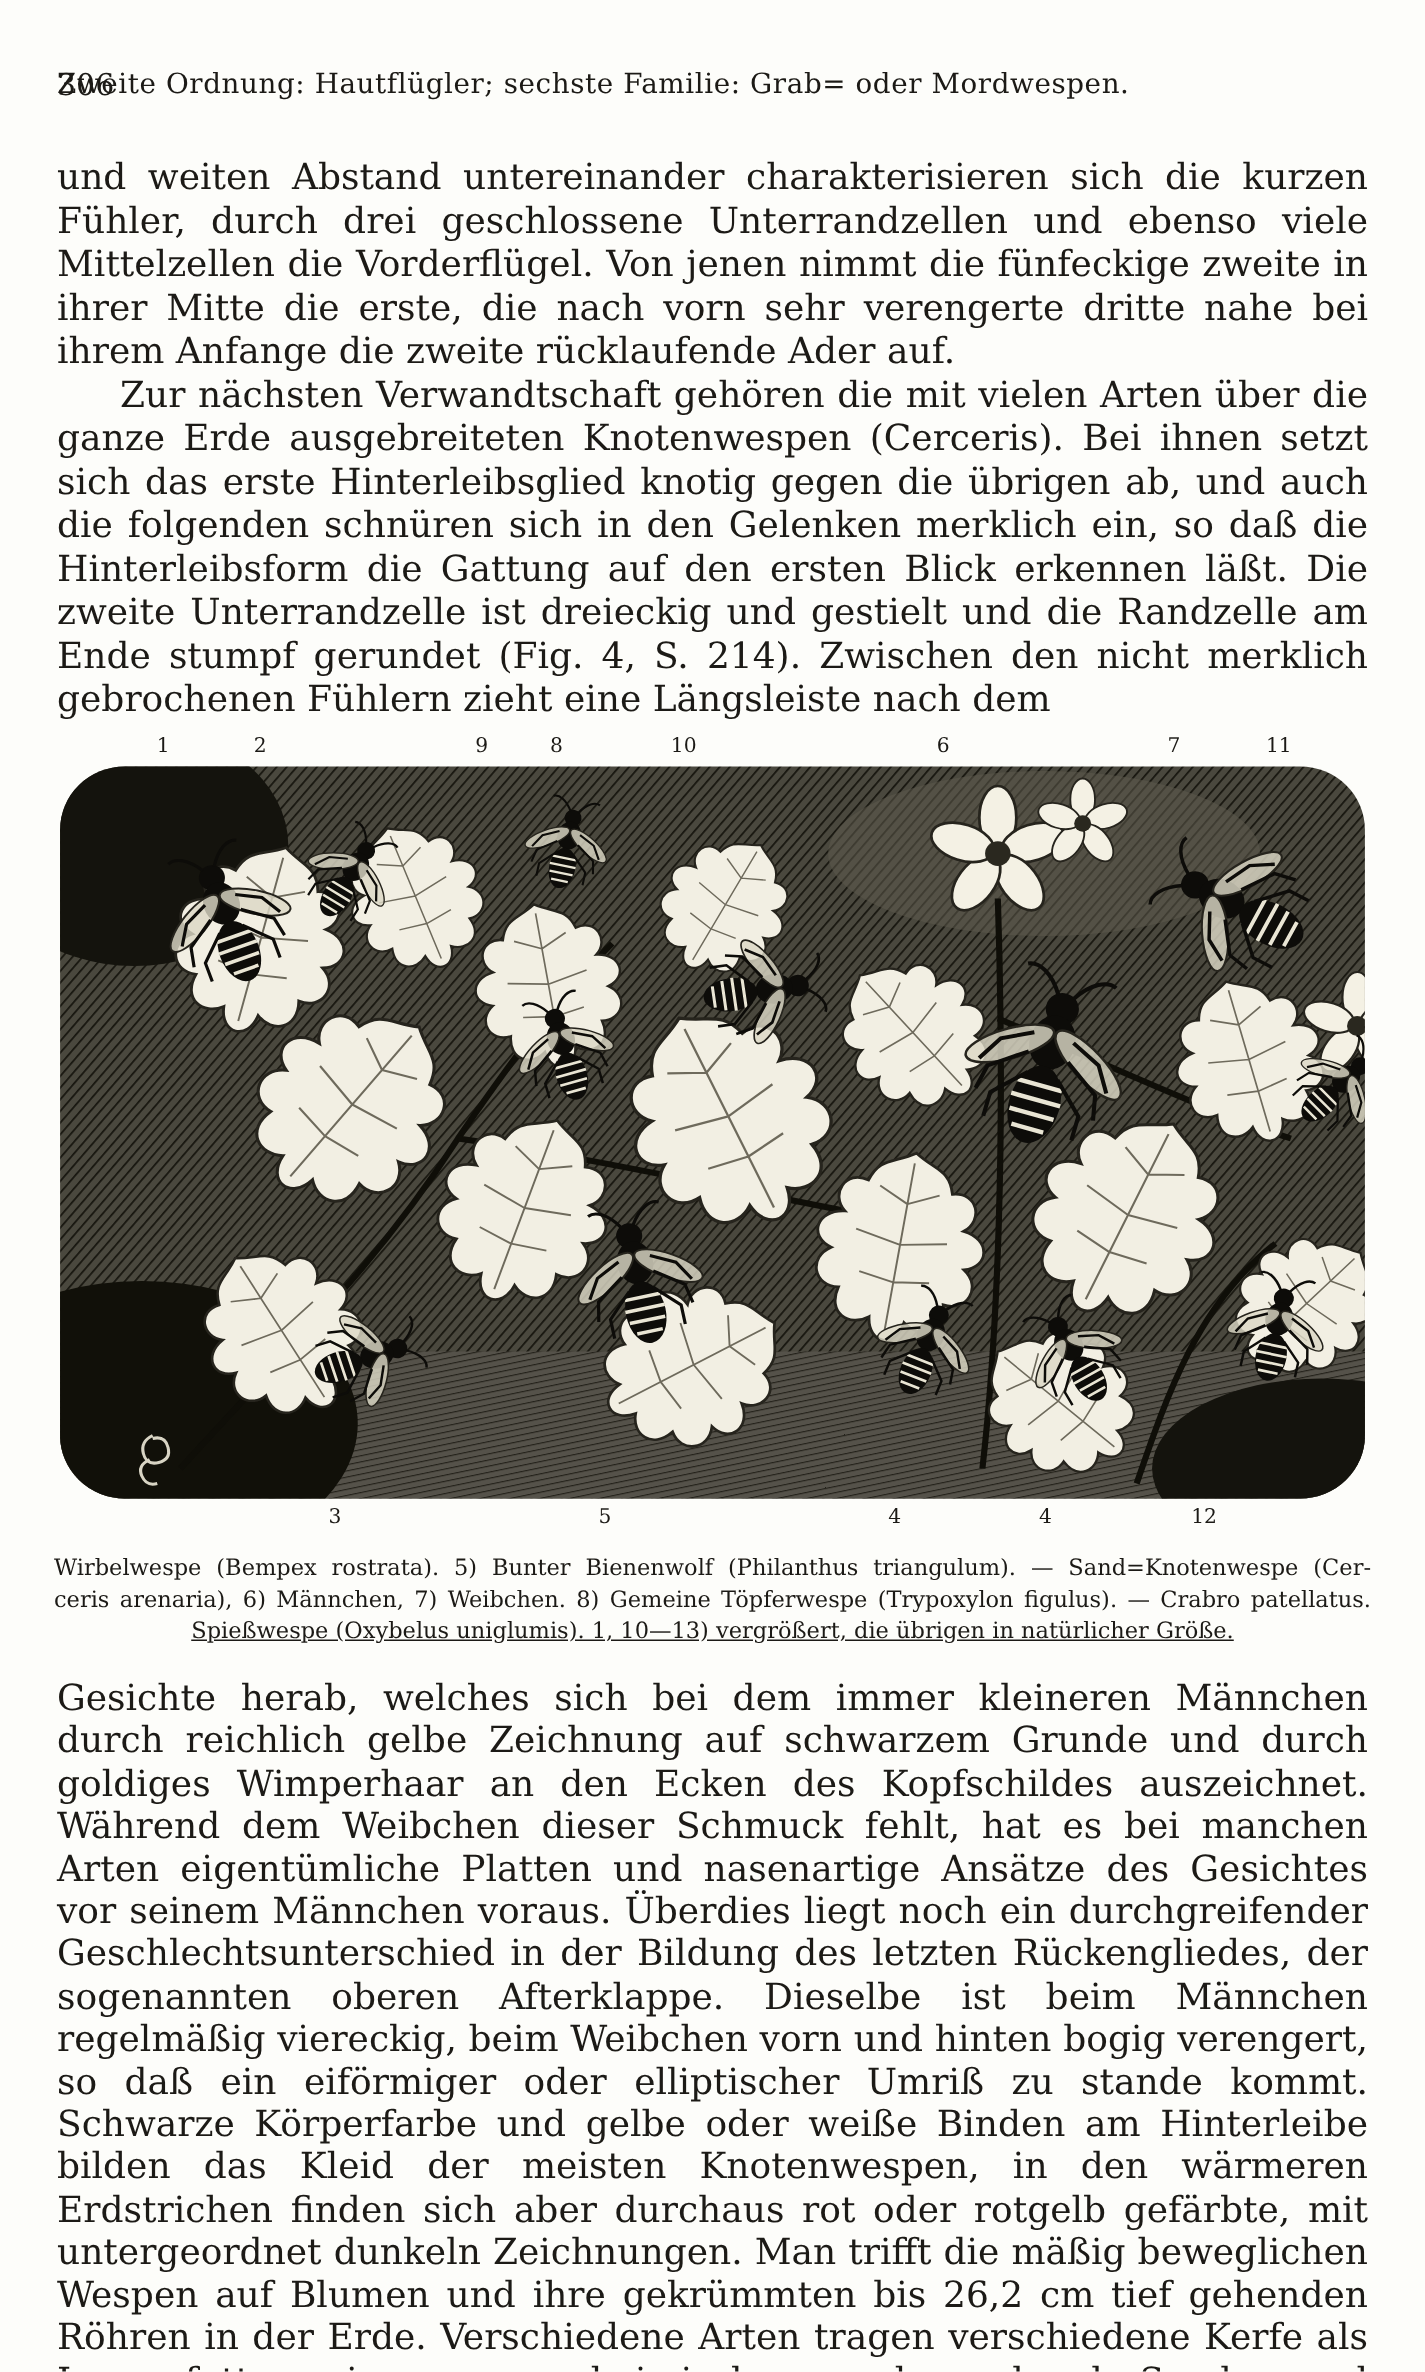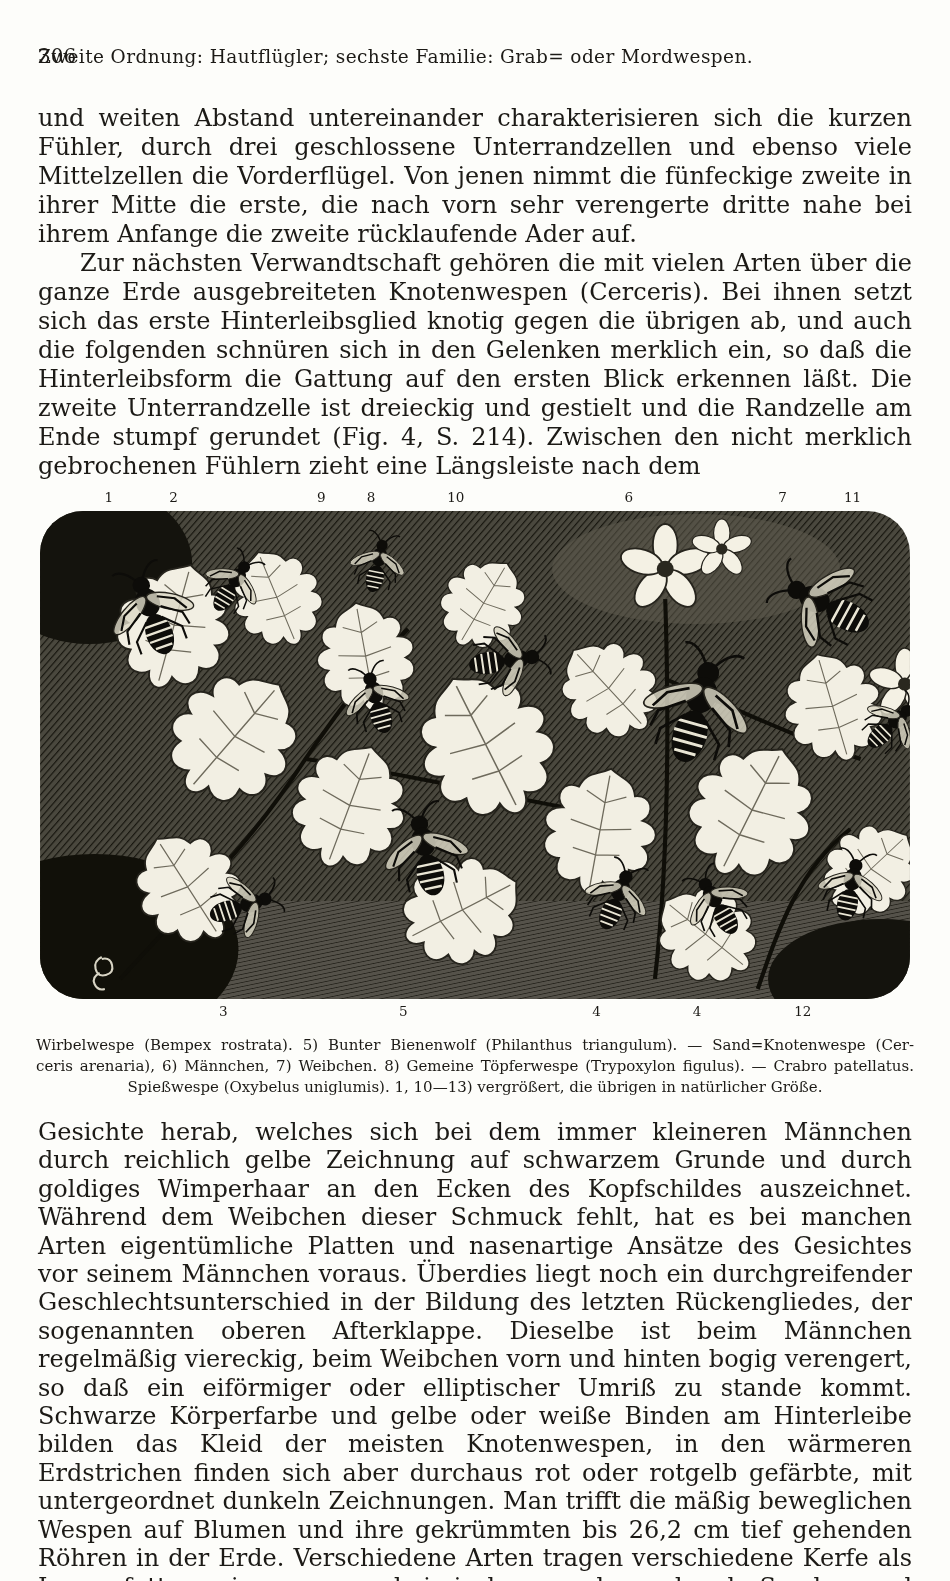--- a/index.html
+++ b/index.html
@@ -59,21 +59,21 @@
     margin-top: 2px;
   }
   .engraving svg { display: block; width: 100%; height: 100%; }
 
   figcaption {
     margin: 14px 36px 0 36px;
     font-size: 15px;
     line-height: 21px;
   }
   .cap-line { text-align: justify; text-align-last: justify; }
-  .cap-line.last { text-align: right; text-align-last: center; }
+  .cap-line.last { text-align: right; text-align-last: center; text-decoration: underline; }
 
   .bodytext.after-fig { margin-top: 20px; line-height: 28.4px; }
 </style>
 </head>
 <body>
 
 <div class="page">
 
   <div class="pagehead">
     <span class="pageno">306</span>

